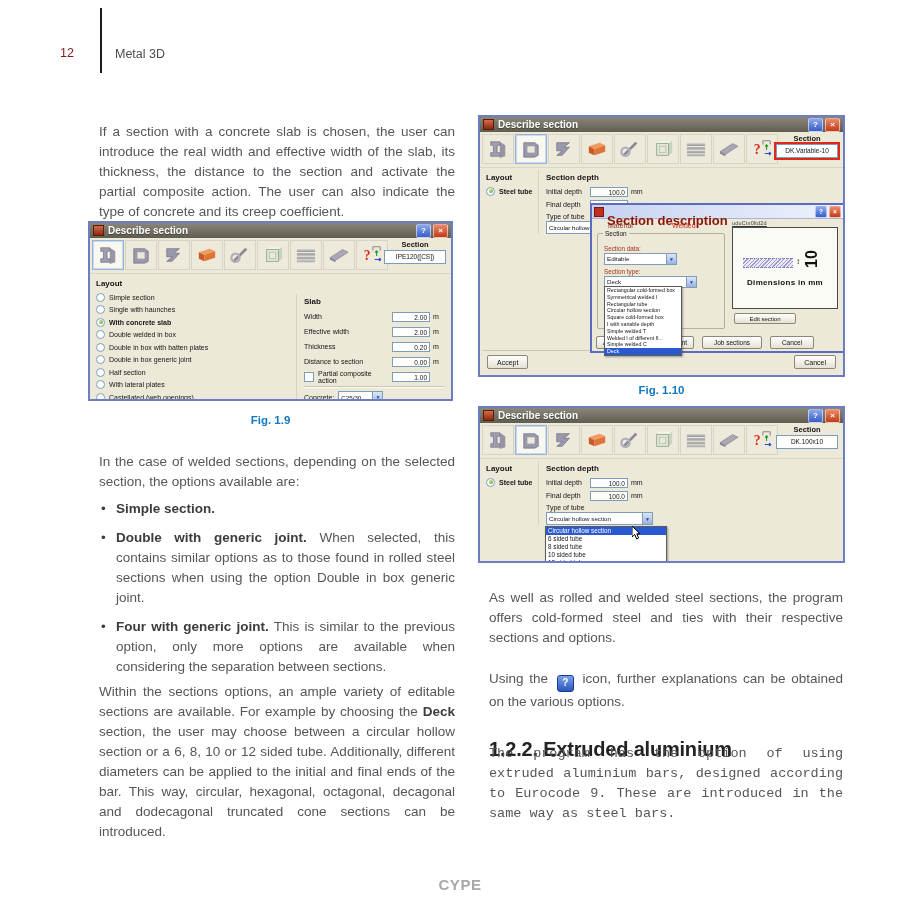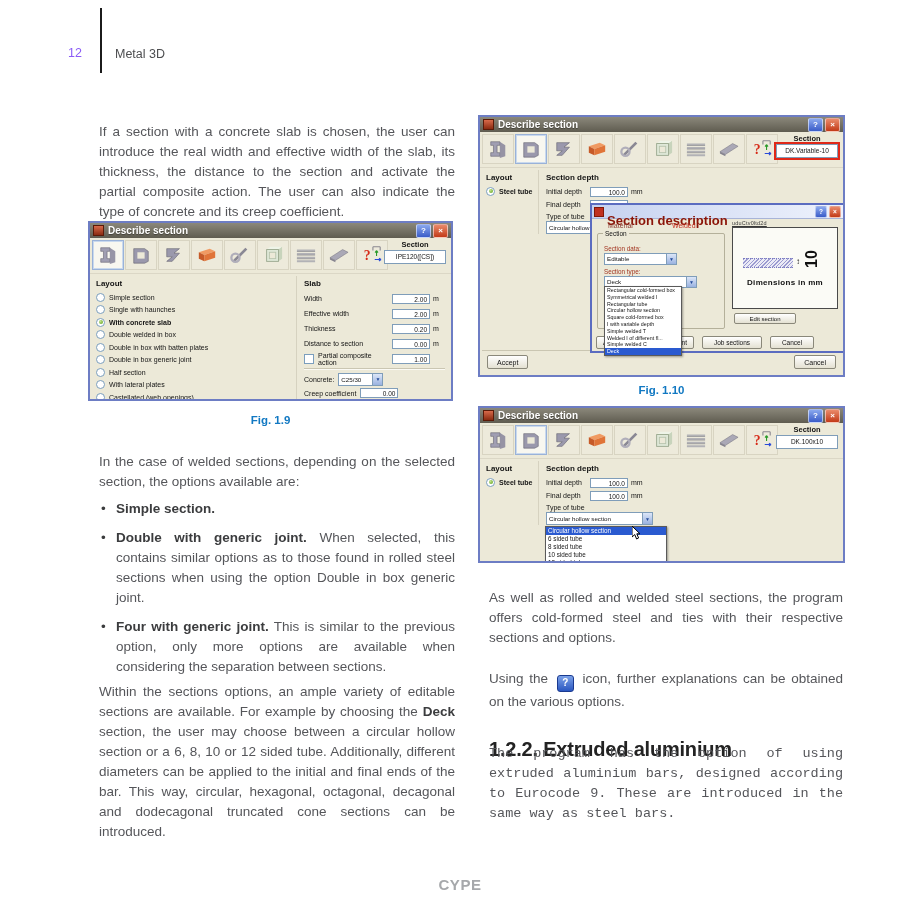--- a/index.html
+++ b/index.html
@@ -1,20 +1,20 @@
 <!DOCTYPE html>
 <html><head>
 <meta charset="utf-8">
 <style>
   html,body{margin:0;padding:0;background:#e8e8e8;}
   .sheet{position:relative;width:920px;height:920px;background:#ffffff;overflow:hidden;
          font-family:"Liberation Sans",sans-serif;}
   
-  .page-num{position:absolute;left:60px;top:46px;width:30px;text-align:center;
-            font-size:12.5px;color:#8b5cf6;}
+  .page-num{position:absolute;left:60px;top:46px;width:30px;text-align:left;
+            font-size:12.5px;color:#7f1d1d;}
   .header-rule{position:absolute;left:100px;top:8px;width:2px;height:65px;background:#1b1b1b;}
   .header-title{position:absolute;left:115px;top:47px;font-size:12.5px;color:#4d4e50;}
   .footer{position:absolute;left:0;right:0;top:876px;text-align:center;font-size:15px;
           font-weight:bold;color:#a6a8ab;letter-spacing:.6px;}
   
   .p{position:absolute;font-size:13.5px;line-height:20px;color:#55565a;text-align:justify;}
   .bb,.p b,.bold{font-weight:bold;color:#3b3c3e;}
   .fig-cap{position:absolute;text-align:center;font-size:11.5px;font-weight:bold;color:#1178c2;}
   ul.blist{list-style:none;margin:0;padding:0;}
   li.bli{position:relative;padding-left:17px;margin-bottom:9px;}
@@ -233,21 +233,21 @@
             <div class="radio-row">
             <span class="radio"></span>
             <span class="lbl">With lateral plates</span>
           </div>
             <div class="radio-row">
             <span class="radio"></span>
             <span class="lbl">Castellated (web openings)</span>
           </div>
           </div>
       </div>
-      <div class="colsep" style="flex:1;">
+      <div class="colsep" style="flex:1;margin-top:18px;">
         <div class="grp">Slab</div>
         <div>
             <div class="field">
             <span class="flabel">Width</span>
             <span class="finput">2.00</span>
             <span class="funit">m</span>
           </div>
             <div class="field">
             <span class="flabel">Effective width</span>
             <span class="finput">2.00</span>

